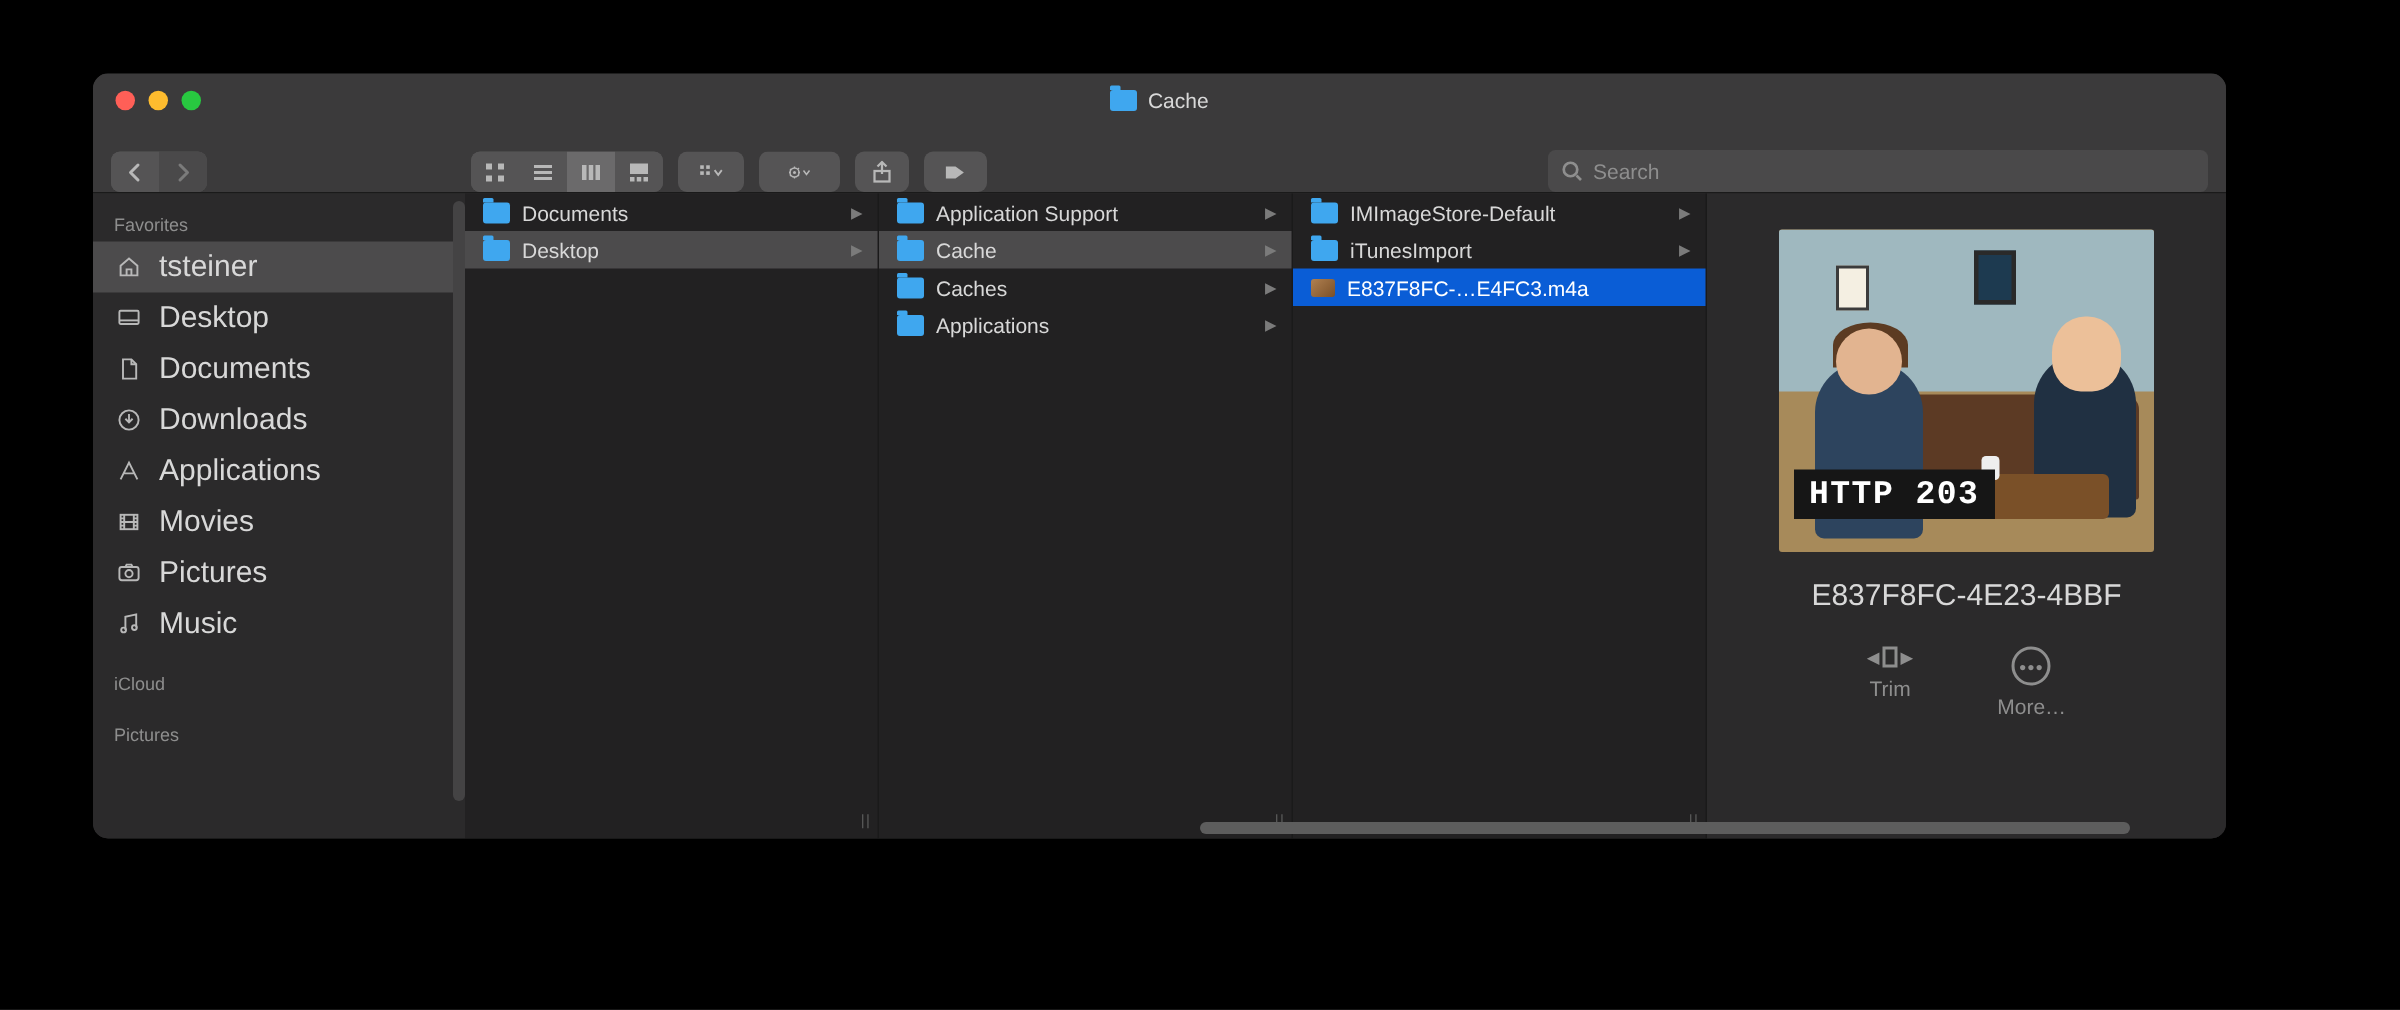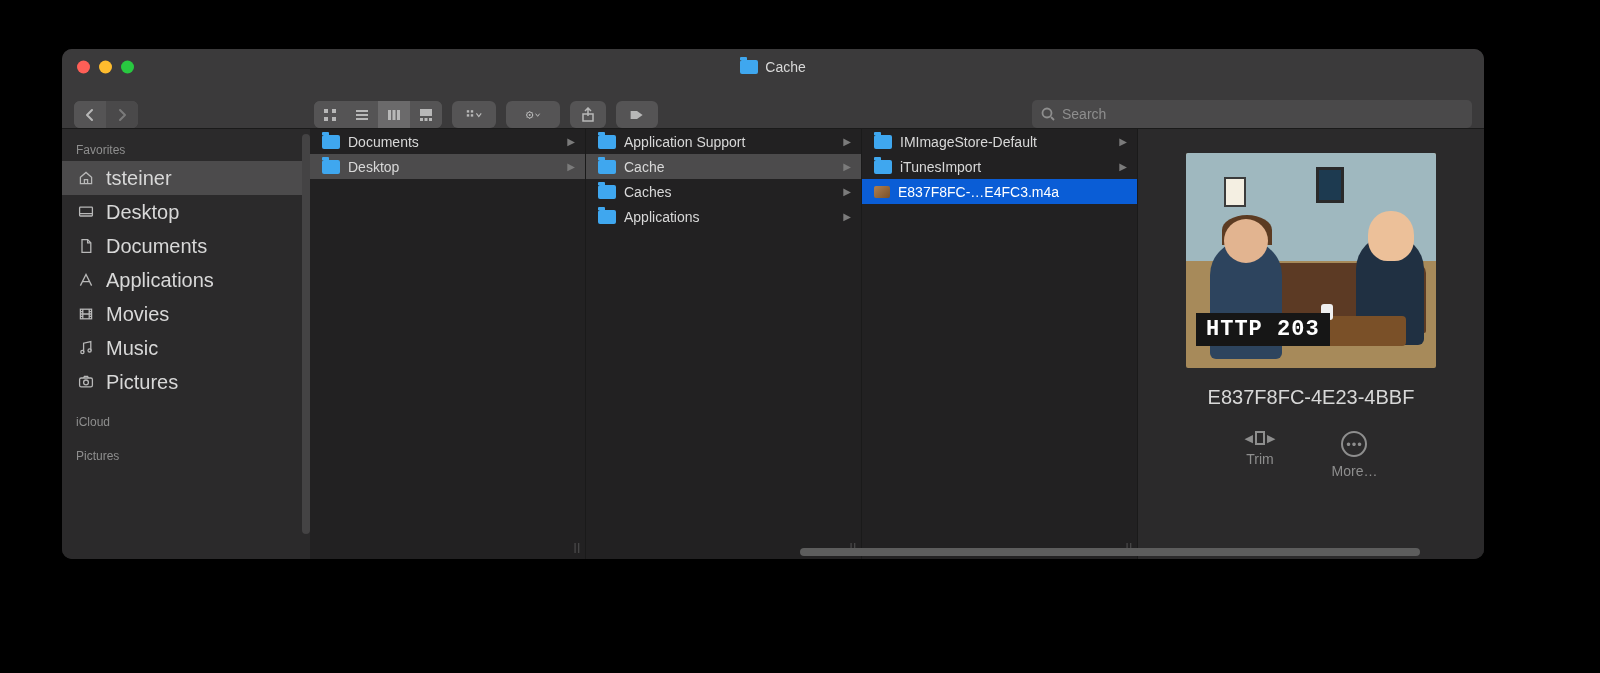--- a/index.html
+++ b/index.html
@@ -408,53 +408,62 @@
             <svg viewBox="0 0 20 20" fill="none" stroke="currentColor" stroke-width="1.6">
               <path d="M5 2h7l4 4v12H5z"></path>
               <path d="M12 2v4h4"></path>
             </svg>
           </span>
         <span>Documents</span>
       </div>
       <div class="sb-item">
         <span class="ic">
             <svg viewBox="0 0 20 20" fill="none" stroke="currentColor" stroke-width="1.6">
+              <circle cx="10" cy="10" r="8"></circle>
+              <path d="M10 5v7M7 9l3 3 3-3"></path>
+            </svg>
+          </span>
+        <span>Downloads</span>
+      </div>
+      <div class="sb-item">
+        <span class="ic">
+            <svg viewBox="0 0 20 20" fill="none" stroke="currentColor" stroke-width="1.6">
               <path d="M3 17l7-14 7 14M5.5 12h9"></path>
             </svg>
           </span>
         <span>Applications</span>
       </div>
       <div class="sb-item">
         <span class="ic">
             <svg viewBox="0 0 20 20" fill="none" stroke="currentColor" stroke-width="1.6">
               <rect x="3" y="4" width="14" height="12"></rect>
               <path d="M6 4v12M14 4v12M3 10h14M3 7h3M3 13h3M14 7h3M14 13h3"></path>
             </svg>
           </span>
         <span>Movies</span>
+      </div>
+      <div class="sb-item">
+        <span class="ic">
+            <svg viewBox="0 0 20 20" fill="none" stroke="currentColor" stroke-width="1.6">
+              <rect x="2" y="5" width="16" height="11" rx="2"></rect>
+              <path d="M7 5l1-2h4l1 2"></path>
+              <circle cx="10" cy="10.5" r="3"></circle>
+            </svg>
+          </span>
+        <span>Pictures</span>
       </div>
       <div class="sb-item">
         <span class="ic">
             <svg viewBox="0 0 20 20" fill="none" stroke="currentColor" stroke-width="1.6">
               <path d="M7 15V4l9-2v11"></path>
               <circle cx="5.5" cy="15" r="2"></circle>
               <circle cx="14.5" cy="13" r="2"></circle>
             </svg>
           </span>
         <span>Music</span>
-      </div>
-      <div class="sb-item">
-        <span class="ic">
-            <svg viewBox="0 0 20 20" fill="none" stroke="currentColor" stroke-width="1.6">
-              <rect x="2" y="5" width="16" height="11" rx="2"></rect>
-              <path d="M7 5l1-2h4l1 2"></path>
-              <circle cx="10" cy="10.5" r="3"></circle>
-            </svg>
-          </span>
-        <span>Pictures</span>
       </div>
 
       <div class="section-label" style="margin-top:10px;">iCloud</div>
 
       <div class="section-label" style="margin-top:10px;">Pictures</div>
     </div>
 
     <div class="sidebar-scrollbar"></div>
 
     <div class="columns">

